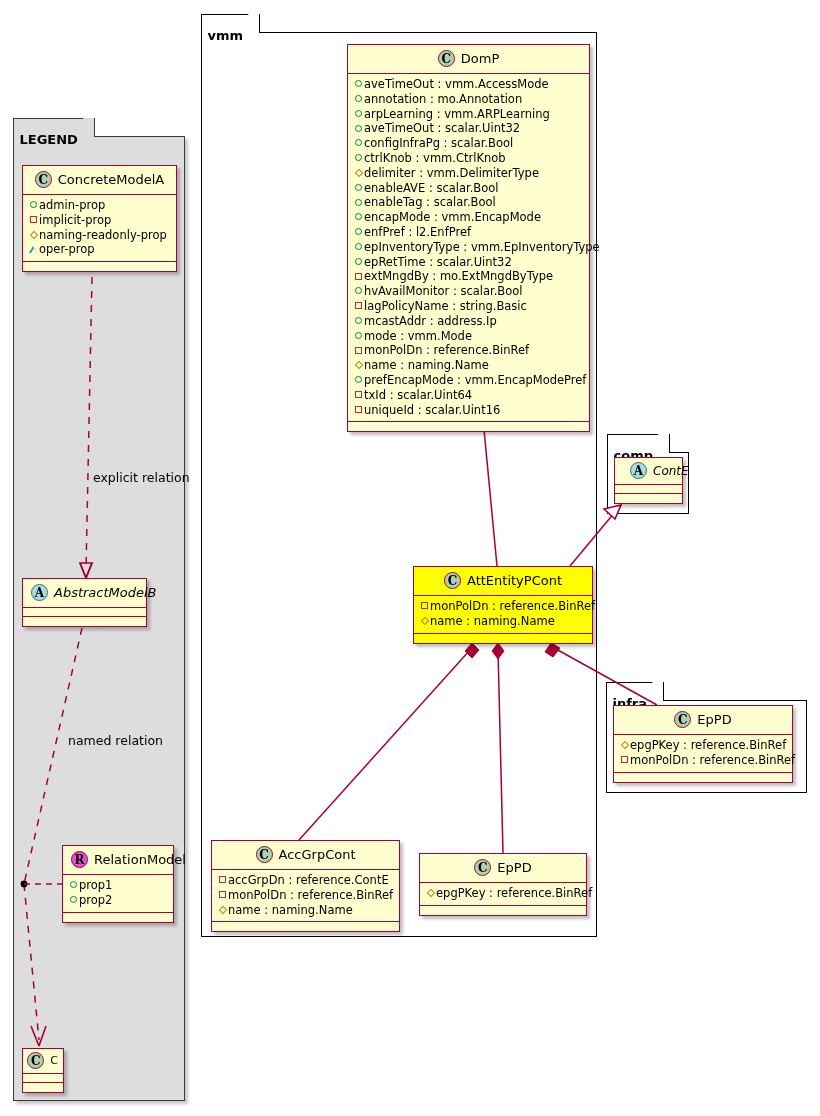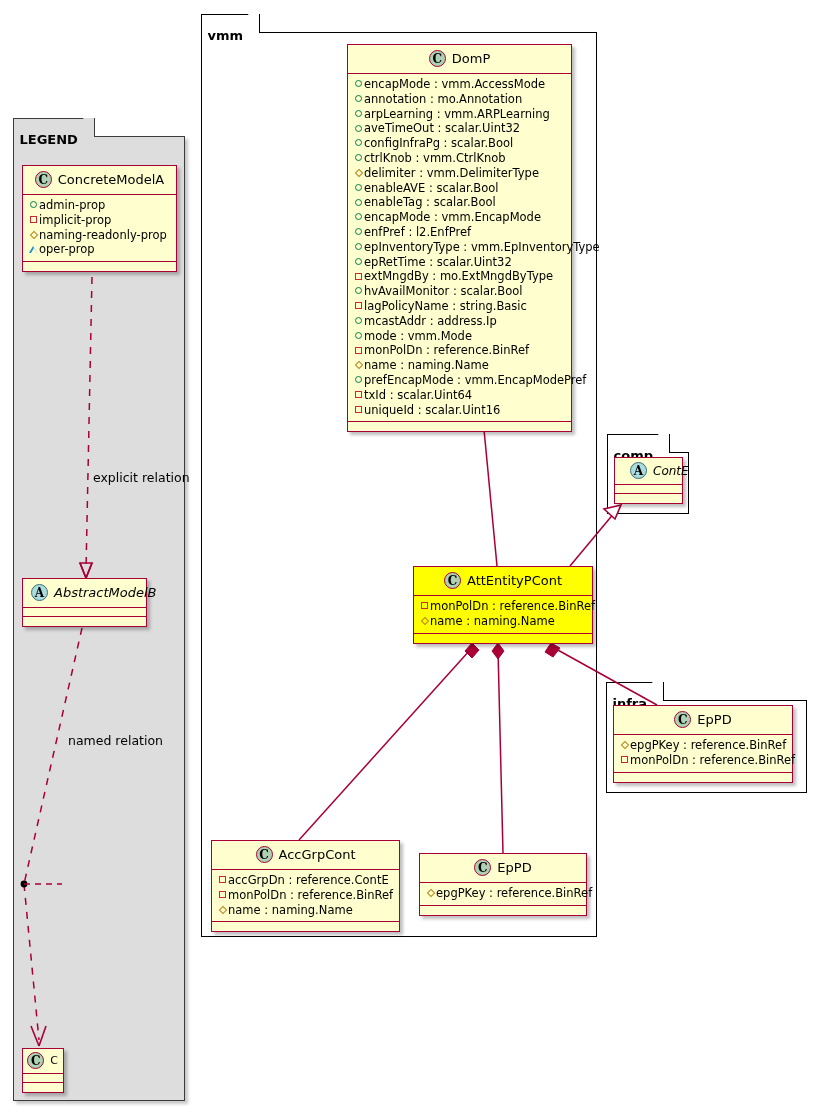--- a/index.html
+++ b/index.html
@@ -235,44 +235,54 @@
     </div>
     <div class="attrs">
       <div class="attr-row"><span class="vis"><span class="m-circle"></span></span><span>admin-prop</span></div>
       <div class="attr-row"><span class="vis"><span class="m-square"></span></span><span>implicit-prop</span></div>
       <div class="attr-row"><span class="vis"><span class="m-diamond"></span></span><span>naming-readonly-prop</span></div>
       <div class="attr-row"><span class="vis"><span class="m-triangle"></span></span><span>oper-prop</span></div>
     </div>
     <div class="methods"></div>
   </div>
 
+  <div class="uml" style="left:62px; top:845px; width:112px;">
+    <div class="title-row">
+      <span class="circ r">R</span><span class="cname">RelationModel</span>
+    </div>
+    <div class="attrs">
+      <div class="attr-row"><span class="vis"><span class="m-circle"></span></span><span>prop1</span></div>
+      <div class="attr-row"><span class="vis"><span class="m-circle"></span></span><span>prop2</span></div>
+    </div>
+    <div class="methods"></div>
+  </div>
 
   <div class="uml" style="left:22px; top:1048px; width:42px;">
     <div class="title-row" style="padding:3px 5px 4px 4px;">
       <span class="circ c">C</span><span class="cname" style="font-size:11px;">C</span>
     </div>
     <div class="attrs empty"></div>
     <div class="methods"></div>
   </div>
 
   <div class="edge-label" style="left:93px; top:470px;">explicit relation</div>
   <div class="edge-label" style="left:68px; top:733px;">named relation</div>
 
   <div class="package" style="left:201px; top:32px; width:396px; height:905px;">
     <div class="package-tab">
       <span>vmm</span>
     </div>
   </div>
 
-  <div class="uml" style="left:347px; top:44px; width:225px;">
+  <div class="uml" style="left:347px; top:44px; width:243px;">
     <div class="title-row">
       <span class="circ c">C</span><span class="cname">DomP</span>
     </div>
     <div class="attrs">
-      <div class="attr-row"><span class="vis"><span class="m-circle"></span></span><span>encapMode : vmm.AccessMode</span></div>
+      <div class="attr-row"><span class="vis"><span class="m-circle"></span></span><span>aveTimeOut : vmm.AccessMode</span></div>
       <div class="attr-row"><span class="vis"><span class="m-circle"></span></span><span>annotation : mo.Annotation</span></div>
       <div class="attr-row"><span class="vis"><span class="m-circle"></span></span><span>arpLearning : vmm.ARPLearning</span></div>
       <div class="attr-row"><span class="vis"><span class="m-circle"></span></span><span>aveTimeOut : scalar.Uint32</span></div>
       <div class="attr-row"><span class="vis"><span class="m-circle"></span></span><span>configInfraPg : scalar.Bool</span></div>
       <div class="attr-row"><span class="vis"><span class="m-circle"></span></span><span>ctrlKnob : vmm.CtrlKnob</span></div>
       <div class="attr-row"><span class="vis"><span class="m-diamond"></span></span><span>delimiter : vmm.DelimiterType</span></div>
       <div class="attr-row"><span class="vis"><span class="m-circle"></span></span><span>enableAVE : scalar.Bool</span></div>
       <div class="attr-row"><span class="vis"><span class="m-circle"></span></span><span>enableTag : scalar.Bool</span></div>
       <div class="attr-row"><span class="vis"><span class="m-circle"></span></span><span>encapMode : vmm.EncapMode</span></div>
       <div class="attr-row"><span class="vis"><span class="m-circle"></span></span><span>enfPref : l2.EnfPref</span></div>

